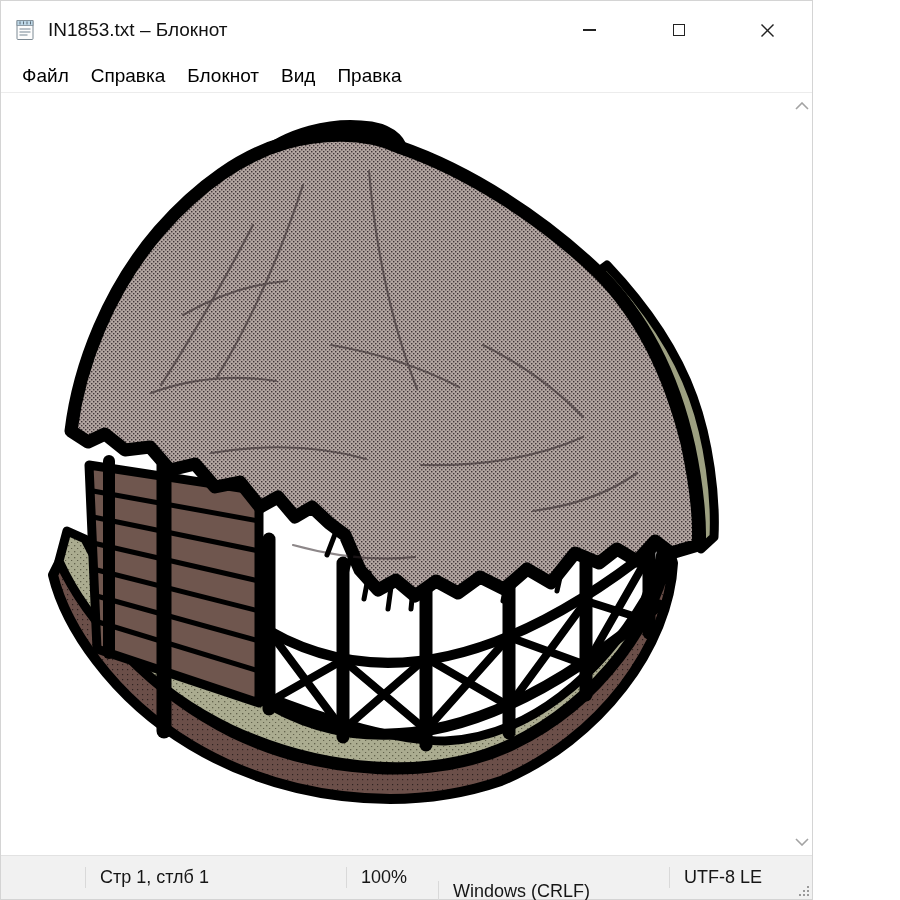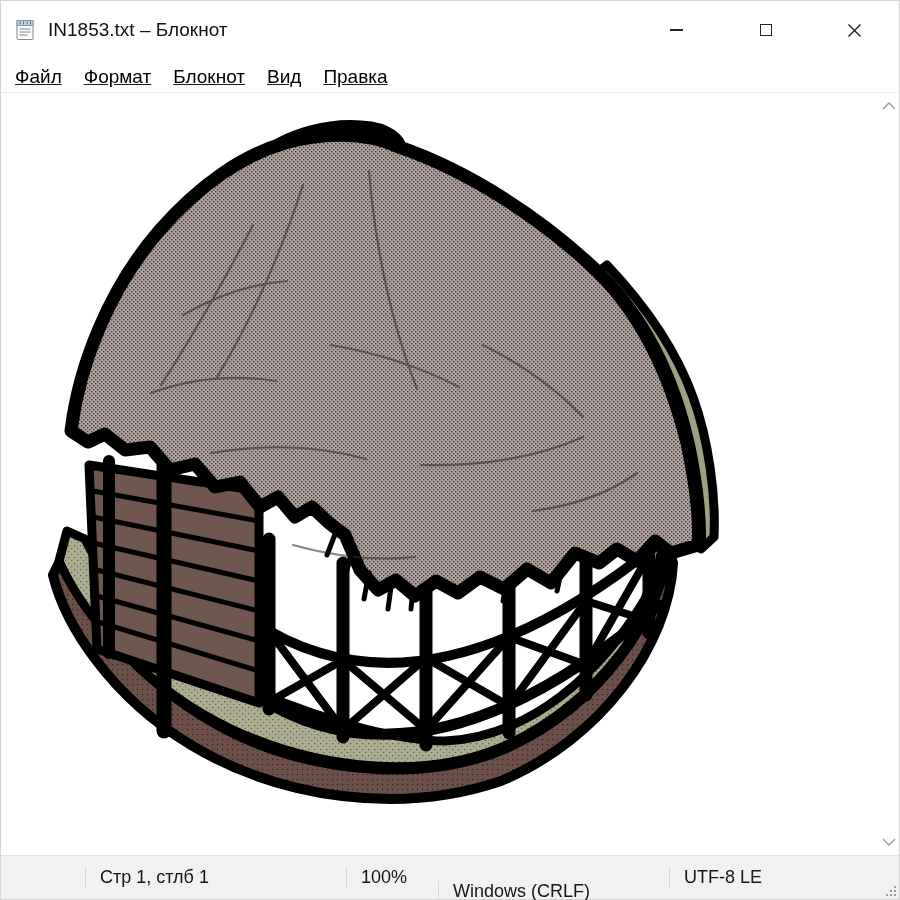--- a/index.html
+++ b/index.html
@@ -4,21 +4,21 @@
 <style>
   * { box-sizing: border-box; margin: 0; padding: 0; }
   html,body { width: 900px; height: 900px; }
   body {
     font-family: "Liberation Sans", "DejaVu Sans", sans-serif;
     background: #ffffff;
     overflow: hidden;
     color: var(--text, #1a1a1a);
   }
   .window {
-    width: 900px; height: 900px;
+    width: 813px; height: 900px;
     display: flex; flex-direction: column;
     background: var(--chrome-bg, #fff);
     border: 1px solid #d4d4d4;
   }
   
   .titlebar {
     height: 58px; flex: 0 0 58px;
     display: flex; align-items: center;
     padding-left: 12px;
     background: var(--chrome-bg, #fff);
@@ -34,25 +34,24 @@
   .ctrl-btn {
     width: 89px; height: 100%;
     display: flex; align-items: center; justify-content: center;
     background: transparent; border: none; cursor: default;
   }
   .min-glyph { width: 13px; height: 2px; background: #222; }
   .max-glyph { width: 12px; height: 12px; border: 1.5px solid #222; }
   
   .menubar {
     height: 34px; flex: 0 0 34px;
-    display: flex; align-items: flex-end;
-    padding-left: 3px;
+    display: flex; align-items: center;
+    padding-left: 10px;
     border-bottom: 1px solid #ececec;
     background: var(--chrome-bg, #fff);
-    text-decoration: underline;
   }
   .menu-item {
     padding: 4px 11px;
     font-size: 19px;
     color: #000;
     cursor: default;
   }
   
   .content {
     position: relative;
@@ -122,21 +121,21 @@
         <svg width="15" height="15" viewBox="0 0 15 15">
           <line x1="1.5" y1="1.5" x2="13.5" y2="13.5" stroke="#222" stroke-width="1.4"></line>
           <line x1="13.5" y1="1.5" x2="1.5" y2="13.5" stroke="#222" stroke-width="1.4"></line>
         </svg>
       </button>
     </div>
   </div>
 
   <div class="menubar">
     <span class="menu-item">Файл</span>
-    <span class="menu-item">Формат</span>
+    <span class="menu-item">Справка</span>
     <span class="menu-item">Блокнот</span>
     <span class="menu-item">Вид</span>
     <span class="menu-item">Правка</span>
   </div>
 
   <div class="content">
 
     <svg class="art" width="856" height="765" viewBox="0 0 856 765">
       <defs>
         <pattern id="pRoof" width="4" height="4" patternUnits="userSpaceOnUse">

